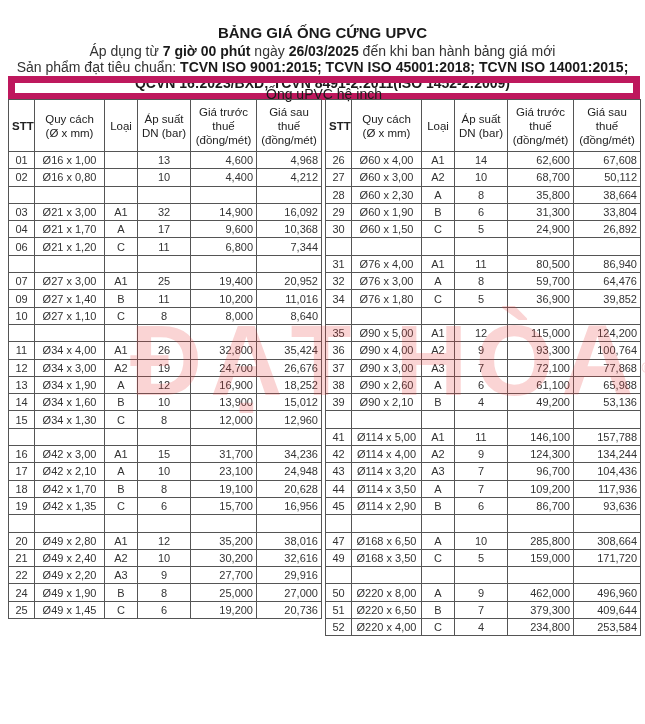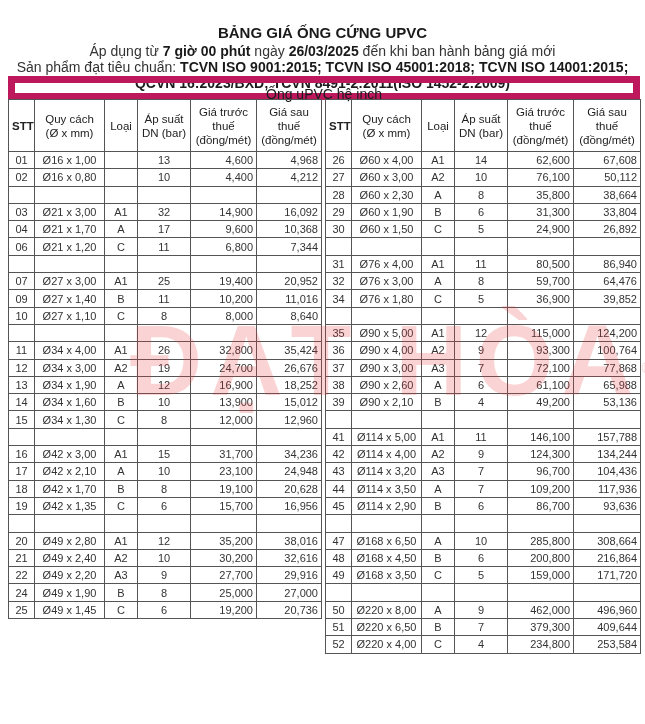--- a/index.html
+++ b/index.html
@@ -311,21 +311,21 @@
         <td class="c">A1</td>
         <td class="c">14</td>
         <td class="r">62,600</td>
         <td class="r">67,608</td>
       </tr>
       <tr>
         <td class="c">27</td>
         <td class="c">Ø60 x 3,00</td>
         <td class="c">A2</td>
         <td class="c">10</td>
-        <td class="r">76,100</td>
+        <td class="r">68,700</td>
         <td class="r">50,112</td>
       </tr>
       <tr>
         <td class="c">28</td>
         <td class="c">Ø60 x 2,30</td>
         <td class="c">A</td>
         <td class="c">8</td>
         <td class="r">35,800</td>
         <td class="r">38,664</td>
       </tr>
@@ -483,28 +483,20 @@
       </tr>
       <tr>
         <td class="c">47</td>
         <td class="c">Ø168 x 6,50</td>
         <td class="c">A</td>
         <td class="c">10</td>
         <td class="r">285,800</td>
         <td class="r">308,664</td>
       </tr>
       <tr>
-        <td class="c">48</td>
-        <td class="c">Ø168 x 4,50</td>
-        <td class="c">B</td>
-        <td class="c">6</td>
-        <td class="r">200,800</td>
-        <td class="r">216,864</td>
-      </tr>
-      <tr>
         <td class="c">49</td>
         <td class="c">Ø168 x 3,50</td>
         <td class="c">C</td>
         <td class="c">5</td>
         <td class="r">159,000</td>
         <td class="r">171,720</td>
       </tr>
       <tr>
         <td></td>
         <td></td>

